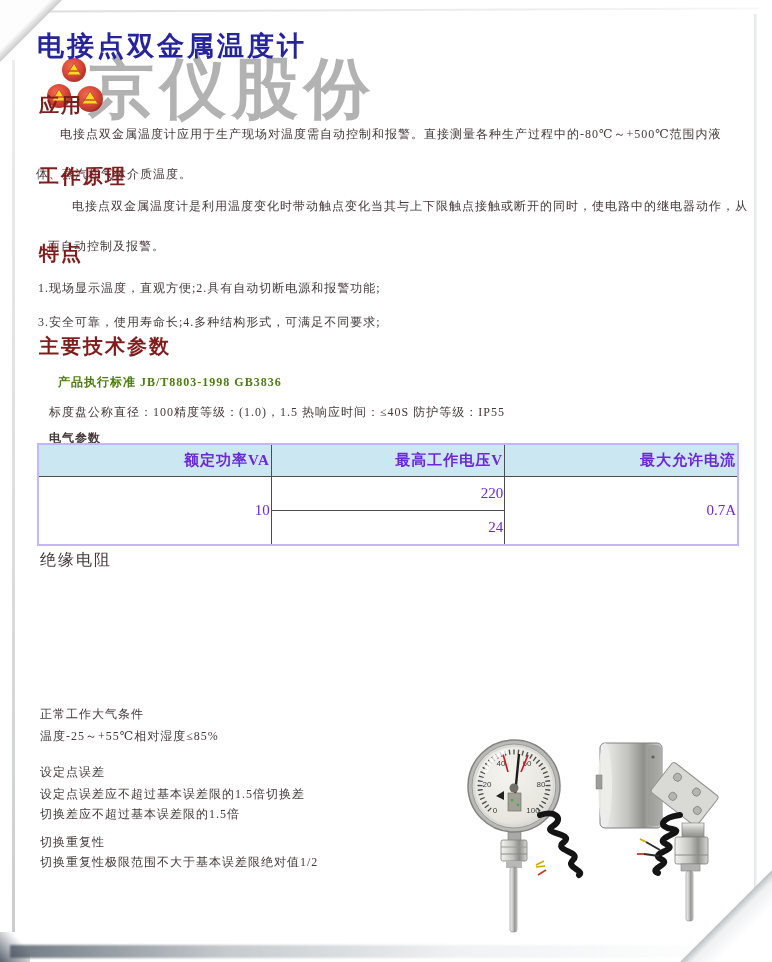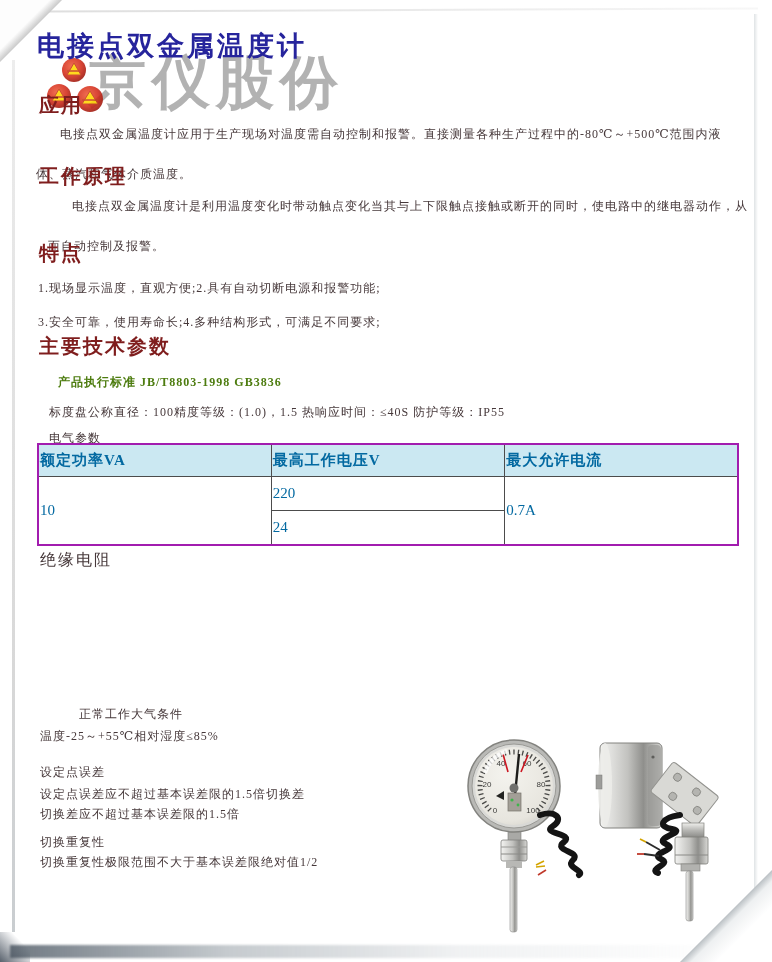--- a/index.html
+++ b/index.html
@@ -22,36 +22,36 @@
     background:linear-gradient(to right,rgba(86,97,108,0.85),rgba(140,150,158,0.5) 30%,rgba(205,210,214,0.3) 62%,rgba(255,255,255,0));
     filter:blur(1px);}
   .shadow-bl{position:absolute;left:0;bottom:0;width:30px;height:30px;
     background:linear-gradient(45deg,rgba(70,80,92,0.9),rgba(255,255,255,0) 70%);}
   .fold-br{position:absolute;right:0;bottom:0;width:92px;height:92px;
     clip-path:polygon(100% 100%,0 100%,100% 0);
     background:linear-gradient(315deg,#ffffff 30%,#eef0f1 44%,#a9b0b5 52%,#e8eaeb 58%,#ffffff 70%);}
   
   .watermark{position:absolute;left:88px;top:44px;z-index:1;
     font-family:Liberation Mono, monospace;font-weight:bold;
-    font-size:58px;letter-spacing:6px;color:#8f8f8f;opacity:0.68;user-select:none;}
+    font-size:66px;letter-spacing:6px;color:#8f8f8f;opacity:0.68;user-select:none;}
   .logo{position:absolute;left:44px;top:56px;z-index:1;opacity:0.88;}
   
   .content{position:absolute;left:2px;top:0;width:688px;height:962px;z-index:2;}
   .page-title{position:absolute;left:35px;top:28px;
     font-family:"Liberation Sans","DejaVu Sans",sans-serif;font-weight:bold;
     font-size:27px;letter-spacing:3px;color:#26249c;}
   .sec-h{font-family:"Liberation Sans","DejaVu Sans",sans-serif;font-weight:bold;
     font-size:20px;letter-spacing:2px;color:#7f1d1d;}
   .body-t{font-size:12px;color:#46383a;letter-spacing:1px;line-height:40px;}
   .abs{position:absolute;}
   .para{width:706px;text-indent:2em;}
   
   table.spec{border-collapse:collapse;width:702px;table-layout:fixed;
-    font-size:15px;color:#0369a1;text-align:left;
-    border:2px solid #a21caf;}
+    font-size:15px;color:#6d28d9;text-align:right;
+    border:2px solid #c4b5fd;}
   table.spec th{background:#cbe8f2;font-weight:bold;height:29px;border:1px solid #4c4c4c;letter-spacing:1px;}
   table.spec td{height:31px;border:1px solid #4c4c4c;background:#ffffff;}
   .tbl-label{font-size:16px;color:#46383a;letter-spacing:2px;}
   .bold-line{font-weight:bold;color:#4d7c0f;}
 </style>
 </head>
 <body>
 
 <div class="edge-top"></div>
 <div class="edge-left"></div>
@@ -88,21 +88,21 @@
   <div class="abs sec-h" style="left:37px;top:163px;">工作原理</div>
   <div class="abs body-t para" style="left:34px;top:186px;margin-left:12px;">电接点双金属温度计是利用温度变化时带动触点变化当其与上下限触点接触或断开的同时，使电路中的继电器动作，从而自动控制及报警。</div>
 
   <div class="abs sec-h" style="left:37px;top:240px;">特点</div>
   <div class="abs body-t" style="left:36px;top:268px;">1.现场显示温度，直观方便;2.具有自动切断电源和报警功能;</div>
   <div class="abs body-t" style="left:36px;top:302px;">3.安全可靠，使用寿命长;4.多种结构形式，可满足不同要求;</div>
 
   <div class="abs sec-h" style="left:37px;top:333px;">主要技术参数</div>
   <div class="abs body-t bold-line" style="left:56px;top:362px;">产品执行标准 JB/T8803-1998 GB3836</div>
   <div class="abs body-t" style="left:47px;top:392px;">标度盘公称直径：100精度等级：(1.0)，1.5 热响应时间：≤40S 防护等级：IP55</div>
-  <div class="abs body-t" style="left:47px;top:418px;">电气参数</div>
+  <div class="abs body-t" style="left:47px;top:418px;font-weight:bold;">电气参数</div>
 
   <table class="spec abs" style="left:35px;top:443px;">
     <tbody>
         <tr>
       <th>额定功率VA</th>
       <th>最高工作电压V</th>
       <th>最大允许电流</th>
     </tr>
     <tr>
       <td rowspan="2">10</td>
@@ -110,21 +110,21 @@
       <td rowspan="2">0.7A</td>
     </tr>
     <tr>
       <td>24</td>
     </tr>
   </tbody>
     </table>
 
   <div class="abs tbl-label" style="left:38px;top:550px;">绝缘电阻</div>
 
-  <div class="abs body-t" style="left:38px;top:694px;margin-left:39px;">正常工作大气条件</div>
+  <div class="abs body-t" style="left:38px;top:694px;">正常工作大气条件</div>
   <div class="abs body-t" style="left:38px;top:716px;">温度-25～+55℃相对湿度≤85%</div>
 
   <div class="abs body-t" style="left:38px;top:752px;">设定点误差</div>
   <div class="abs body-t" style="left:38px;top:774px;">设定点误差应不超过基本误差限的1.5倍切换差</div>
   <div class="abs body-t" style="left:38px;top:794px;">切换差应不超过基本误差限的1.5倍</div>
 
   <div class="abs body-t" style="left:38px;top:822px;">切换重复性</div>
   <div class="abs body-t" style="left:38px;top:842px;">切换重复性极限范围不大于基本误差限绝对值1/2</div>
 
   <svg class="abs" style="left:450px;top:715px;" width="300" height="230" viewBox="0 0 300 230">

